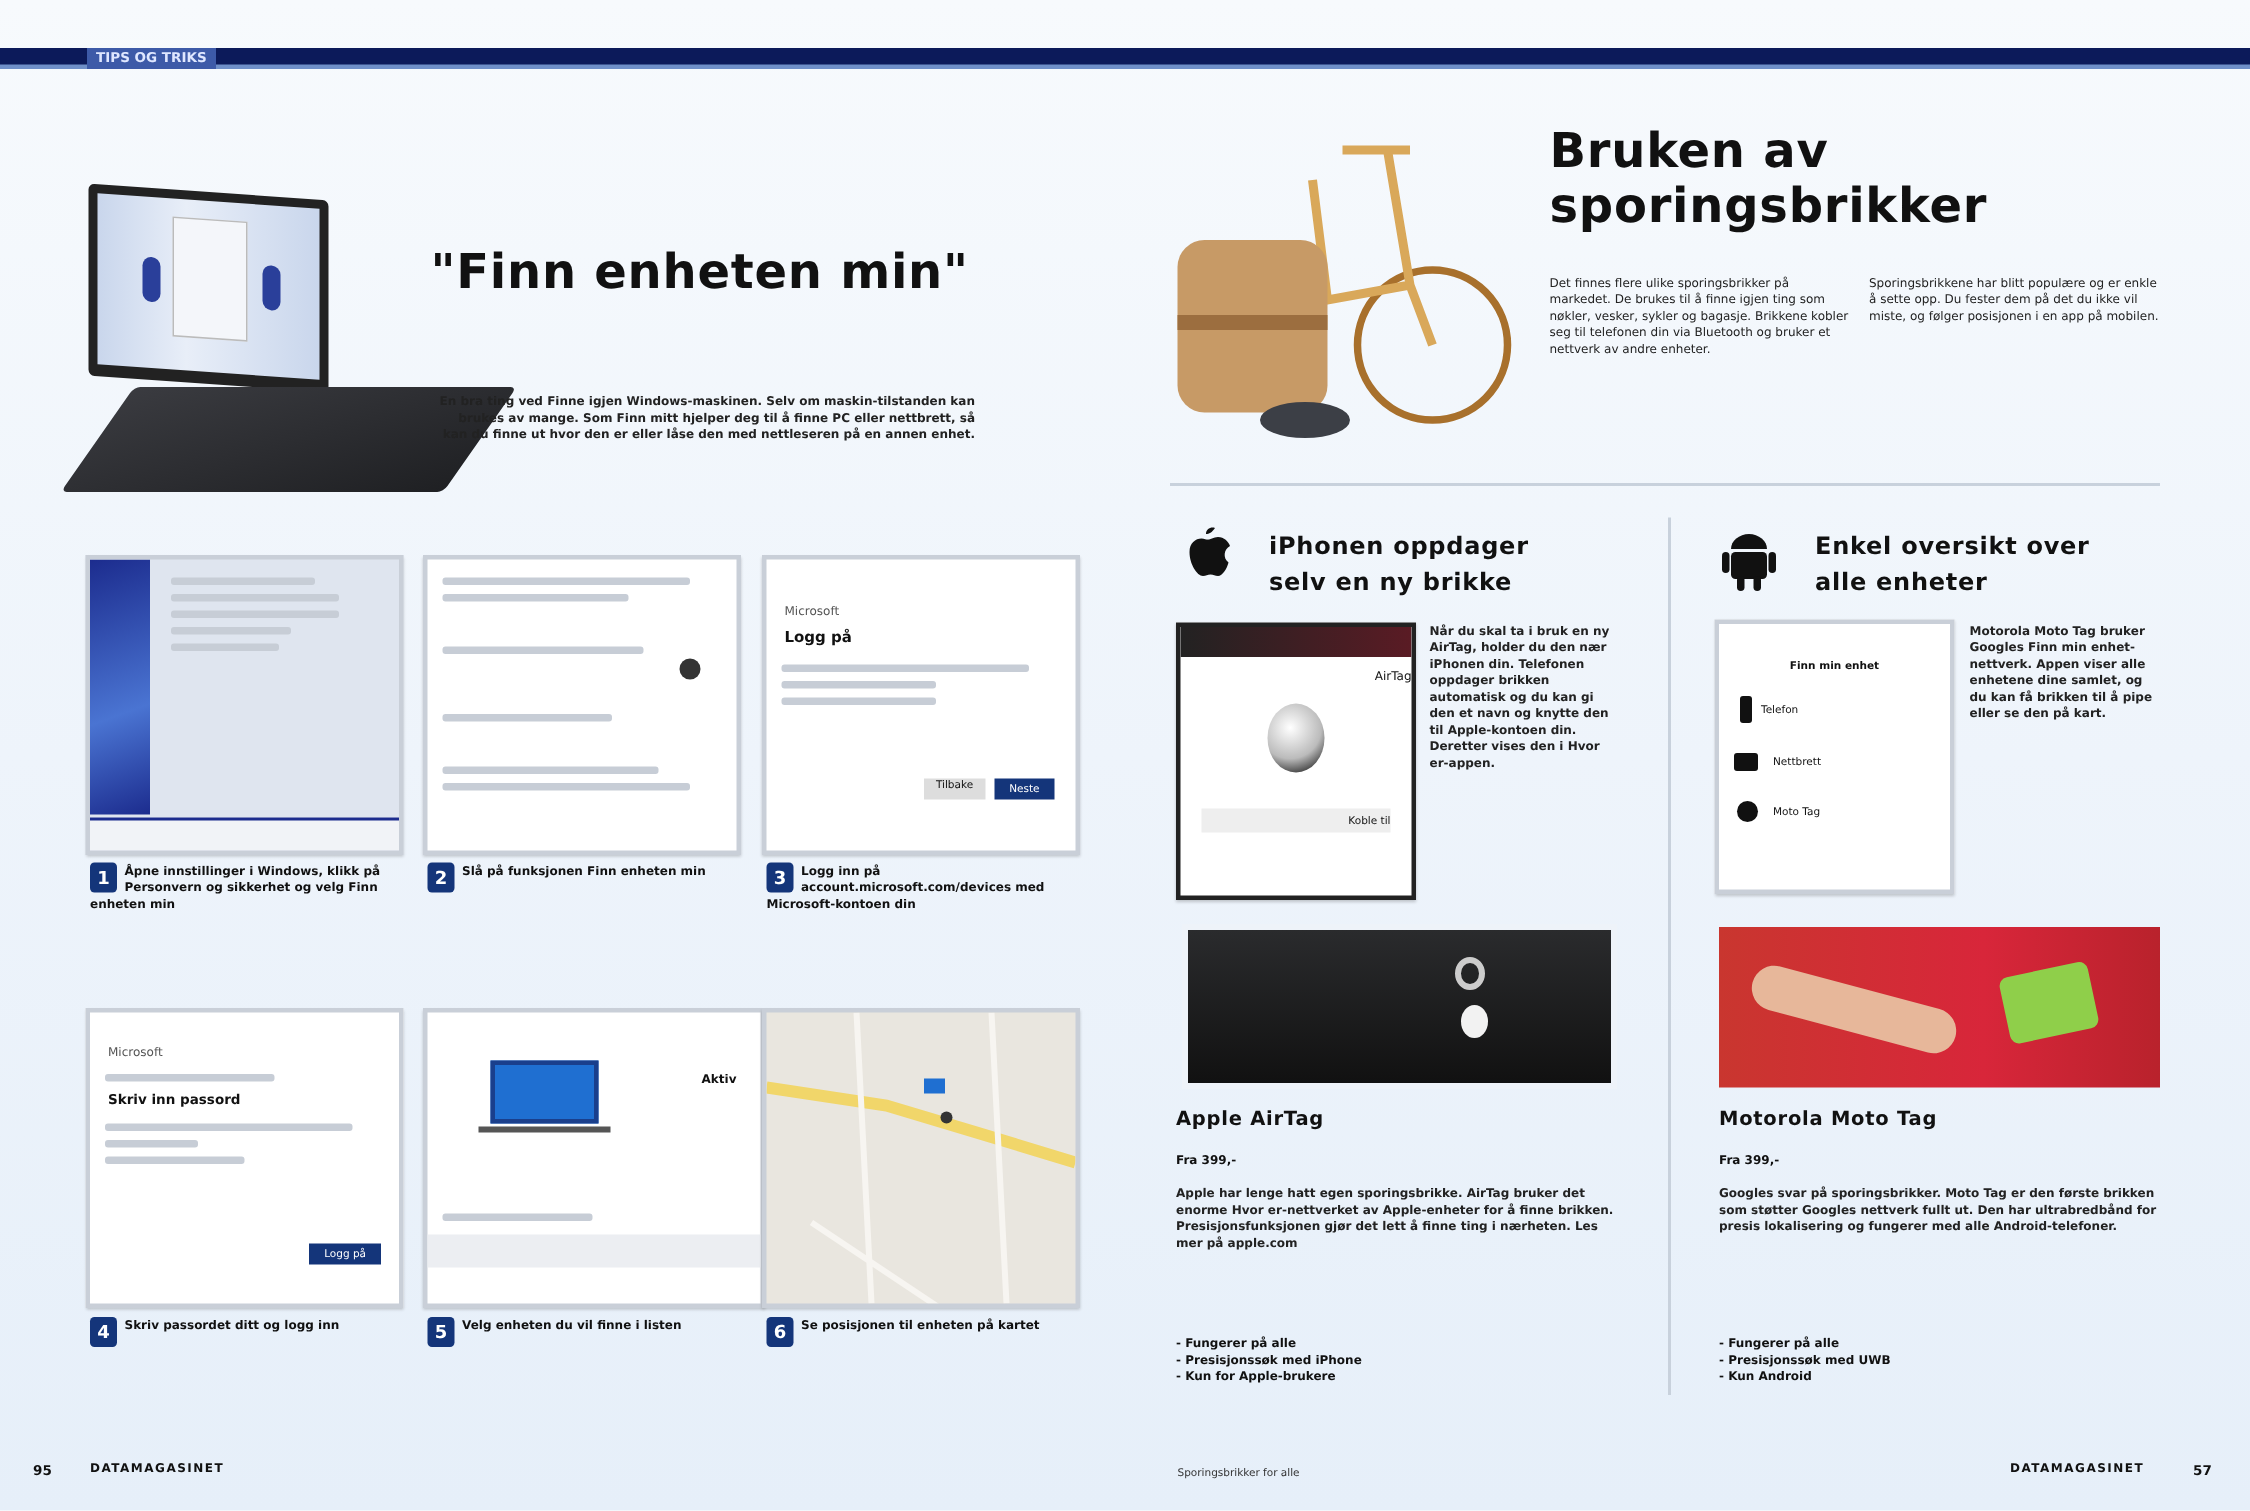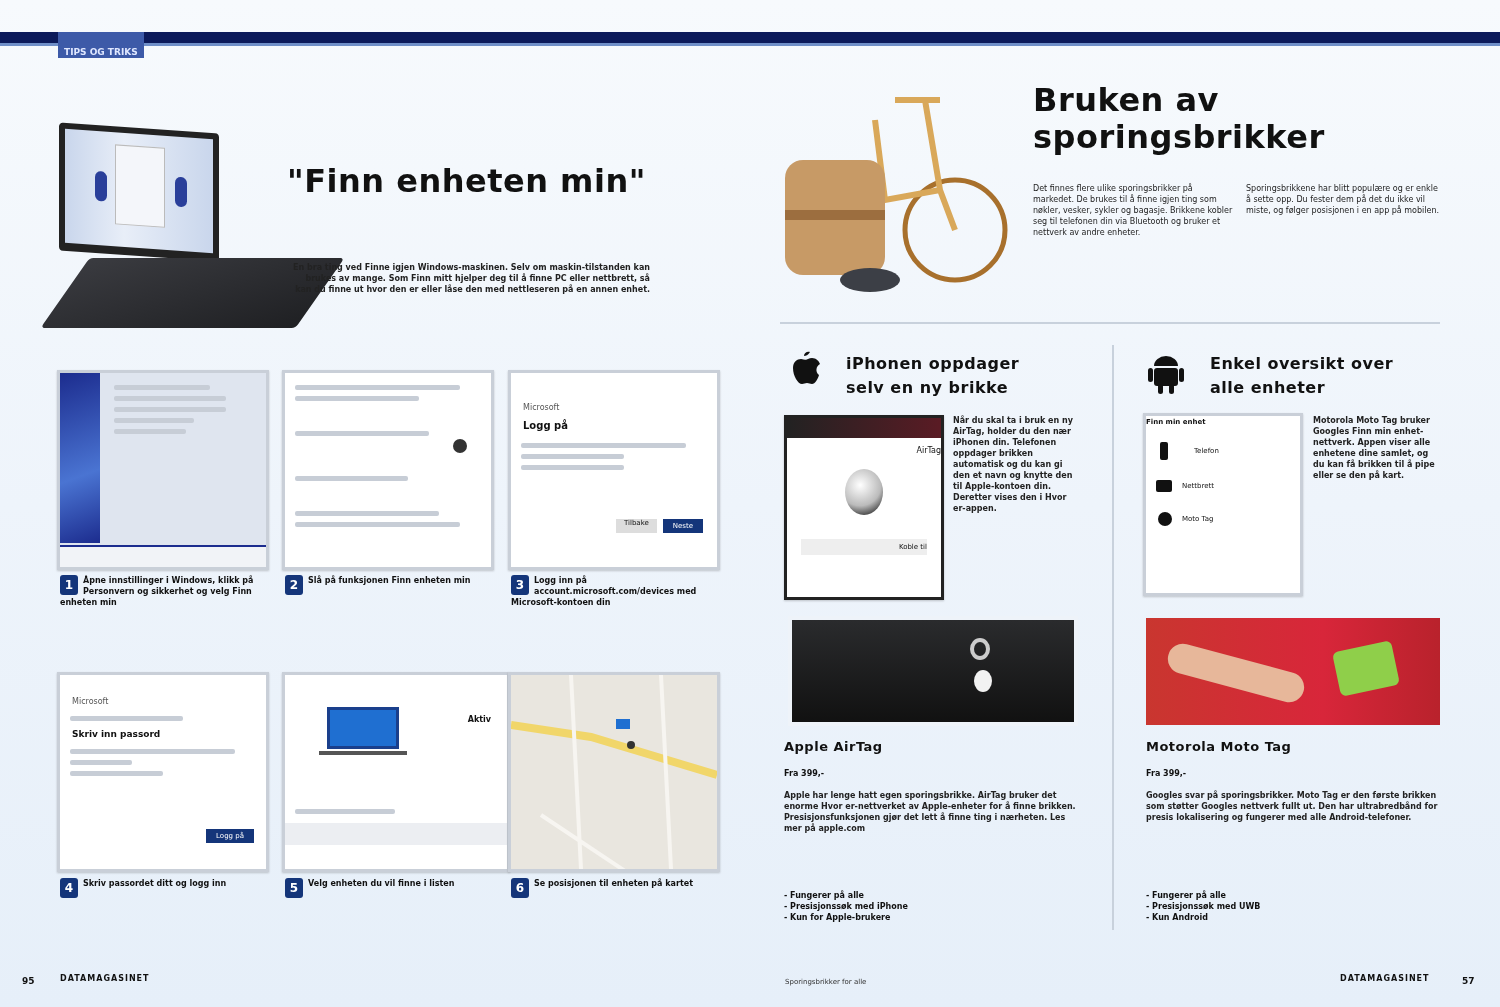--- a/index.html
+++ b/index.html
@@ -1,19 +1,19 @@
 <!DOCTYPE html>
 <html><head>
 <meta charset="utf-8">
 <style>
 *{box-sizing:border-box;margin:0;padding:0}
 body{width:1500px;height:1007px;background:linear-gradient(180deg,#f7fafd 0%,#eef4fb 50%,#e6eff9 100%);font-family:"DejaVu Sans",sans-serif;color:#111;position:relative;overflow:hidden}
 .abs{position:absolute}
 .topbar{left:0;top:32px;width:1500px;height:14px;background:#0c1a5a;border-bottom:3px solid #6f8fc8}
-.topbar .tag{position:absolute;left:58px;top:0;height:14px;padding:13px 6px;background:#3d5aa8;color:#dfe7ff;font-size:9px;font-weight:bold;line-height:14px}
+.topbar .tag{position:absolute;left:58px;top:0;height:14px;padding:0 6px;background:#3d5aa8;color:#dfe7ff;font-size:9px;font-weight:bold;line-height:14px}
 .title{font-family:"DejaVu Sans",sans-serif;font-weight:bold;letter-spacing:.5px;line-height:1.15}
 .body{font-size:8px;line-height:11px;color:#222}
 .cap{font-size:8px;line-height:11px;font-weight:bold;color:#111}
 .shot{background:#fff;border:3px solid #c9cfd8;box-shadow:0 1px 2px rgba(0,0,0,.2);overflow:hidden}
 .num{display:inline-block;width:18px;height:20px;background:#14357a;color:#fff;font-size:12px;font-weight:bold;text-align:center;line-height:20px;border-radius:3px;margin-right:5px;vertical-align:top;float:left}
 .line{height:5px;background:#c7cdd6;margin:6px 10px;border-radius:2px}
 .divider{background:#c8d1dc}
 ul.bul{list-style:none;font-size:8px;line-height:11px;font-weight:bold}
 ul.bul li:before{content:"- "}
 .foot{font-size:9px;font-weight:bold}
@@ -165,22 +165,22 @@
       <rect x="33" y="18" width="5" height="14" rx="2.5" fill="#111"></rect>
       <rect x="12" y="34" width="5" height="10" rx="2.5" fill="#111"></rect>
       <rect x="23" y="34" width="5" height="10" rx="2.5" fill="#111"></rect>
     </svg>
 </div>
 <div class="abs title" style="left:1210px;top:352px;font-size:16px;line-height:24px">
   <div>Enkel oversikt over</div>
   <div>alle enheter</div>
 </div>
 <div class="abs shot" style="left:1143px;top:413px;width:160px;height:183px">
-  <div style="margin-top:2px;font-size:7px;font-weight:bold">Finn min enhet</div>
-  <div style="display:flex;align-items:center;gap:26px;margin:16px 0 0 14px;font-size:7px">
+  <div style="margin-top:24px;text-align:center;font-size:7px;font-weight:bold">Finn min enhet</div>
+  <div style="display:flex;align-items:center;gap:6px;margin:16px 0 0 14px;font-size:7px">
       <span style="width:8px;height:18px;background:#111;border-radius:2px;display:inline-block"></span>
       <span>Telefon</span>
     </div>
   <div style="display:flex;align-items:center;gap:10px;margin:20px 0 0 10px;font-size:7px">
       <span style="width:16px;height:12px;background:#111;border-radius:2px;display:inline-block"></span>
       <span>Nettbrett</span>
     </div>
   <div style="display:flex;align-items:center;gap:10px;margin:20px 0 0 12px;font-size:7px">
       <span style="width:14px;height:14px;background:#111;border-radius:50%;display:inline-block"></span>
       <span>Moto Tag</span>

